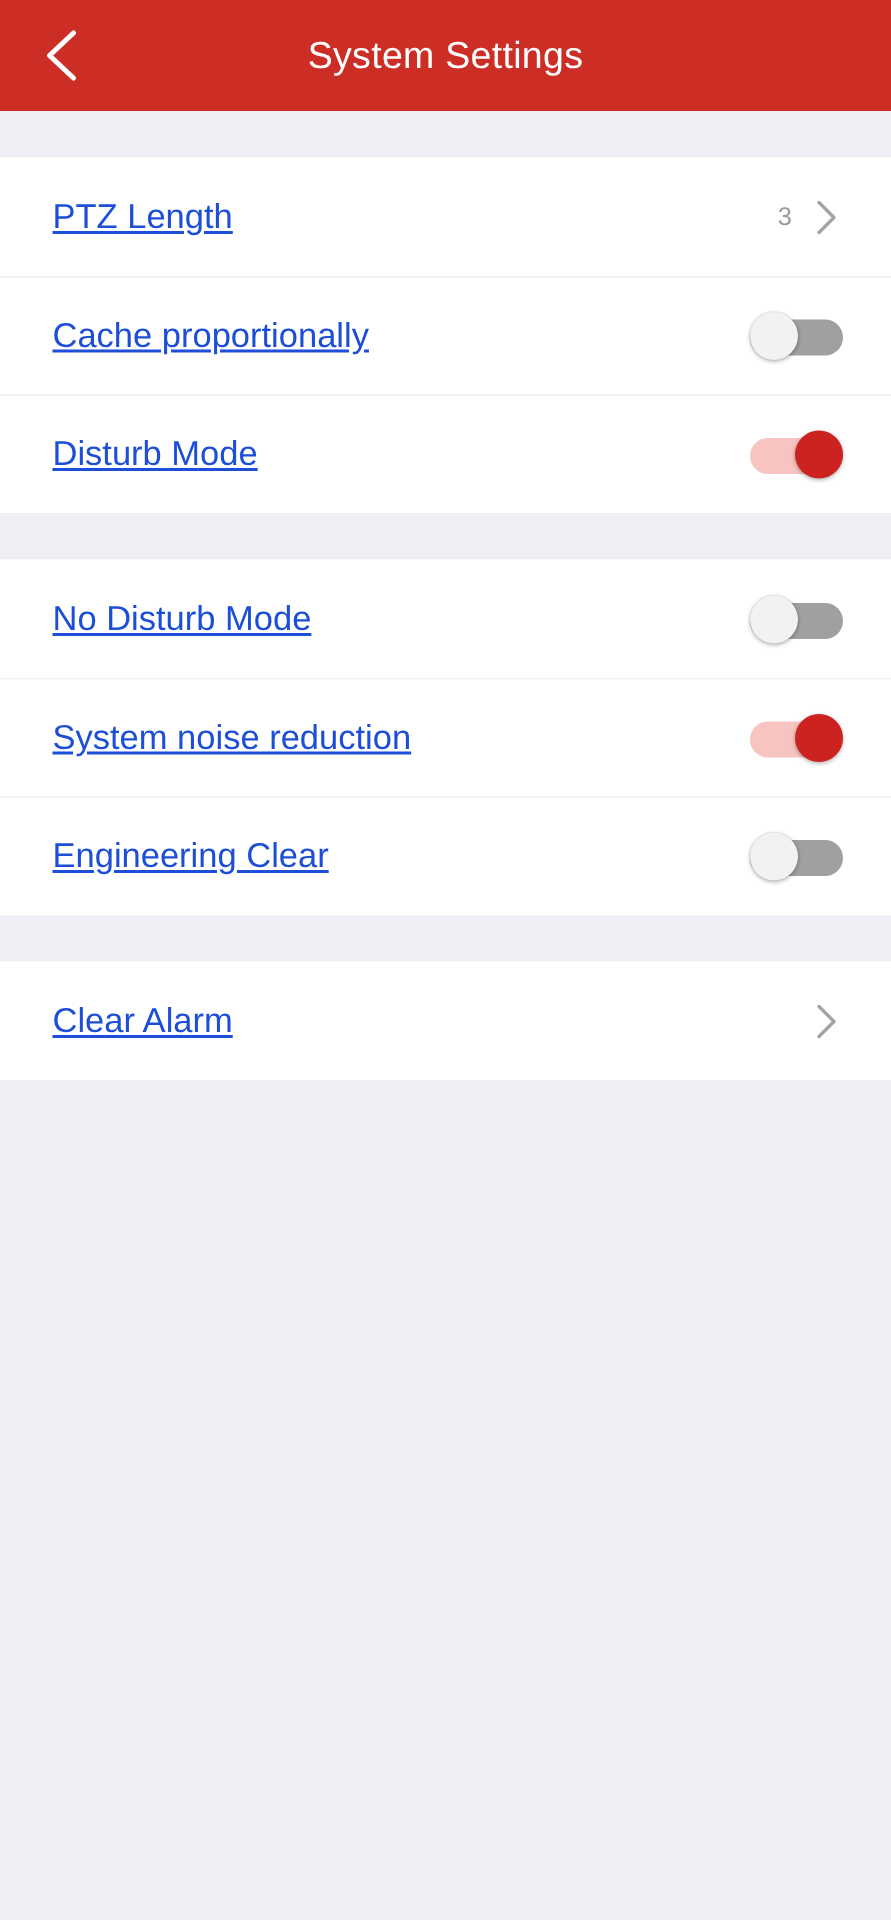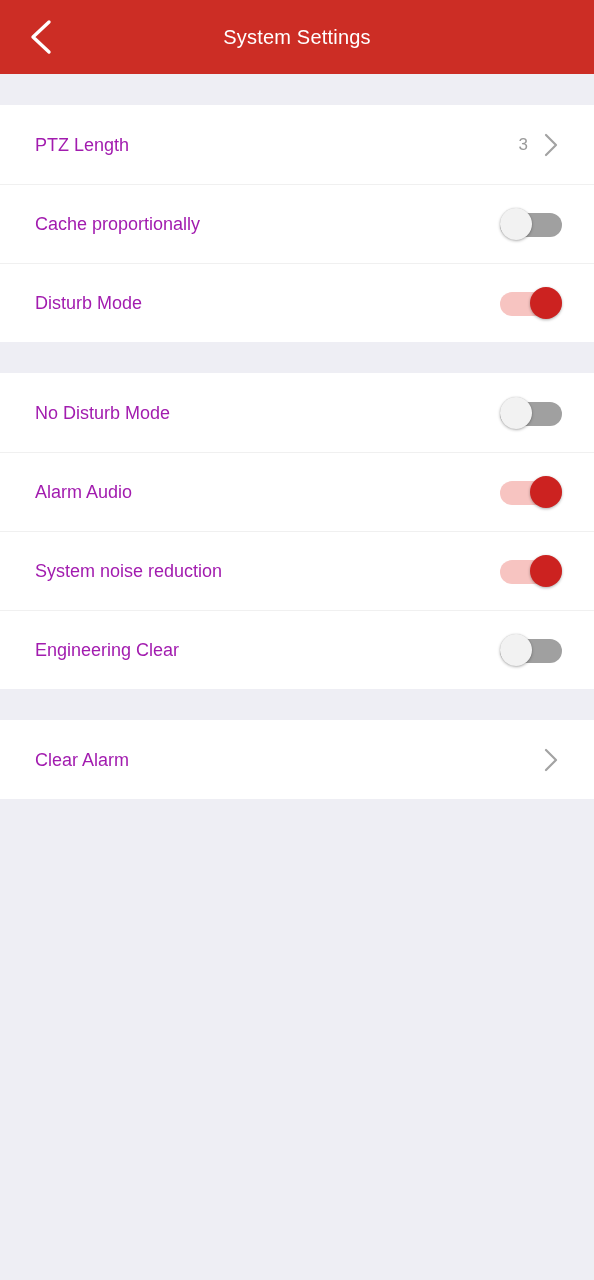--- a/index.html
+++ b/index.html
@@ -43,21 +43,21 @@
     display: flex;
     align-items: center;
     justify-content: center;
     cursor: pointer;
   }
   .back-chevron {
     display: block;
   }
   .header-title {
     color: #ffffff;
-    font-size: 20px;
+    font-size: 25px;
     font-weight: normal;
     letter-spacing: 0.2px;
     line-height: 1;
   }
 
   
   .gap {
     flex: 0 0 31px;
     height: 31px;
     background: #eeeef4;
@@ -82,24 +82,25 @@
     content: "";
     position: absolute;
     left: 0;
     right: 0;
     top: 0;
     height: 1px;
     background: #f0f0f0;
   }
   .row-label {
     flex: 1 1 auto;
-    color: #a21caf;
-    font-size: 18px;
+    color: #1d4ed8;
+    font-size: 23px;
     line-height: 1;
     white-space: nowrap;
+    text-decoration: underline;
   }
   .row-right {
     flex: 0 0 auto;
     display: flex;
     align-items: center;
     gap: 12px;
   }
   .row-value {
     color: #9a9a9a;
     font-size: 17px;
@@ -209,29 +210,20 @@
     <div class="row">
       <div class="row-label">No Disturb Mode</div>
       <div class="row-right">
         <div class="toggle off">
           <span class="track"></span>
           <span class="thumb"></span>
         </div>
       </div>
     </div>
 
-    <div class="row">
-      <div class="row-label">Alarm Audio</div>
-      <div class="row-right">
-        <div class="toggle on">
-          <span class="track"></span>
-          <span class="thumb"></span>
-        </div>
-      </div>
-    </div>
 
     <div class="row">
       <div class="row-label">System noise reduction</div>
       <div class="row-right">
         <div class="toggle on">
           <span class="track"></span>
           <span class="thumb"></span>
         </div>
       </div>
     </div>

